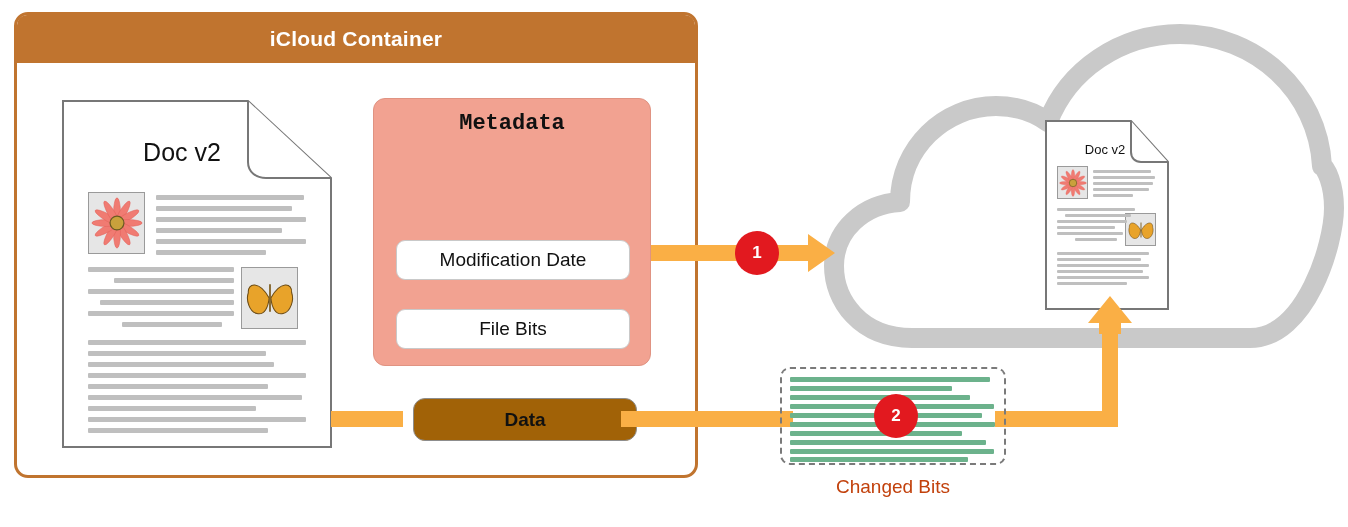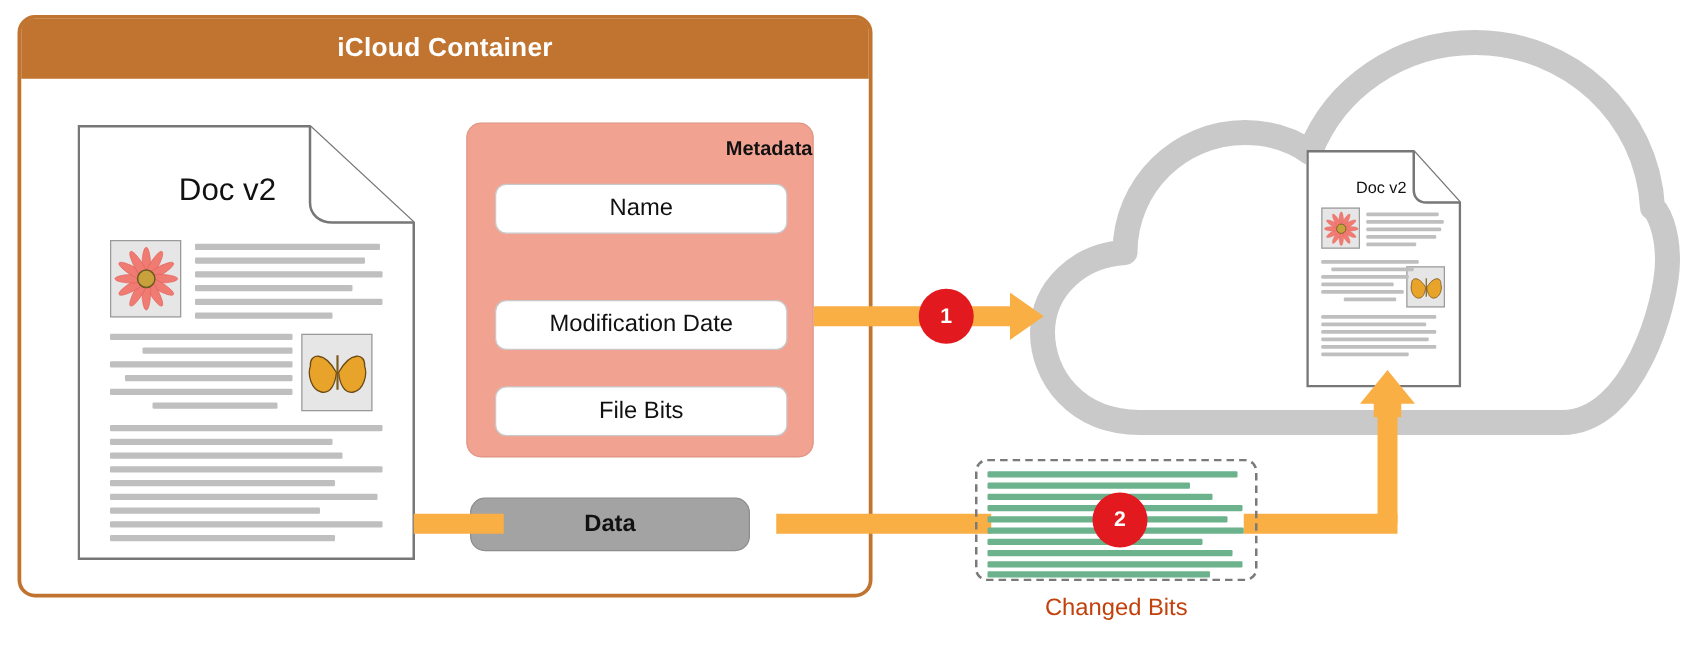--- a/index.html
+++ b/index.html
@@ -25,30 +25,30 @@
   .imgbox{position:absolute;background:#E6E6E6;border:1px solid #9a9a9a;box-sizing:border-box;
     display:flex;align-items:center;justify-content:center;overflow:hidden;}
 
   
   #doc-big{left:62px;top:100px;width:270px;height:348px;}
   #doc-small{left:1045px;top:120px;width:124px;height:190px;}
 
   
   .meta-panel{position:absolute;left:373px;top:98px;width:278px;height:268px;
     background:#F2A291;border:1px solid #e09382;border-radius:12px;box-sizing:border-box;}
-  .meta-title{position:absolute;left:0;top:12px;width:100%;text-align:right;
-    font-size:16px;font-weight:bold;color:#111;}
+  .meta-title{position:absolute;left:0;top:12px;width:100%;text-align:center;
+    font-size:22px;font-weight:bold;color:#111;font-family:Liberation Mono, monospace;}
   .meta-item{position:absolute;left:22px;width:234px;height:40px;background:#ffffff;
     border:1px solid #c9c9c9;border-radius:9px;box-sizing:border-box;
     display:flex;align-items:center;justify-content:center;
     font-size:19px;color:#111;}
 
   
-  .data-pill{position:absolute;left:376px;top:398px;width:224px;height:43px;
-    background:#a3a3a3;border:1px solid #8d8d8d;border-radius:12px;box-sizing:border-box;
+  .data-pill{position:absolute;left:413px;top:398px;width:224px;height:43px;
+    background:#a16207;border:1px solid #8d8d8d;border-radius:12px;box-sizing:border-box;
     display:flex;align-items:center;justify-content:center;
     font-size:19px;font-weight:bold;color:#111;}
 
   
   .obar{position:absolute;background:#FAAF45;}
   .badge{position:absolute;border-radius:50%;background:#E2191F;color:#fff;
     display:flex;align-items:center;justify-content:center;
     font-size:17px;font-weight:bold;}
 
   
@@ -200,21 +200,20 @@
       <div class="tline" style="position: absolute; left: 12px; top: 132px; width: 92px; height: 3px;"></div>
       <div class="tline" style="position: absolute; left: 12px; top: 138px; width: 84px; height: 3px;"></div>
       <div class="tline" style="position: absolute; left: 12px; top: 144px; width: 92px; height: 3px;"></div>
       <div class="tline" style="position: absolute; left: 12px; top: 150px; width: 86px; height: 3px;"></div>
       <div class="tline" style="position: absolute; left: 12px; top: 156px; width: 92px; height: 3px;"></div>
       <div class="tline" style="position: absolute; left: 12px; top: 162px; width: 70px; height: 3px;"></div>
     </div>
 
   <div class="meta-panel">
     <div class="meta-title">Metadata</div>
-    <div class="meta-item" style="top:48px;">Name</div>
     <div class="meta-item" style="top:102px;margin-top:39px;">Modification Date</div>
     <div class="meta-item" style="top:210px;">File Bits</div>
   </div>
 
   <div class="data-pill">Data</div>
 
   <div class="obar" style="left:651px;top:245px;width:86px;height:16px;"></div>
   <svg style="position:absolute;left:776px;top:234px;width:60px;height:38px;" viewBox="0 0 60 38">
     <path d="M0 11 H32 V0 L59 19 L32 38 V27 H0 Z" fill="#FAAF45"></path>
   </svg>

